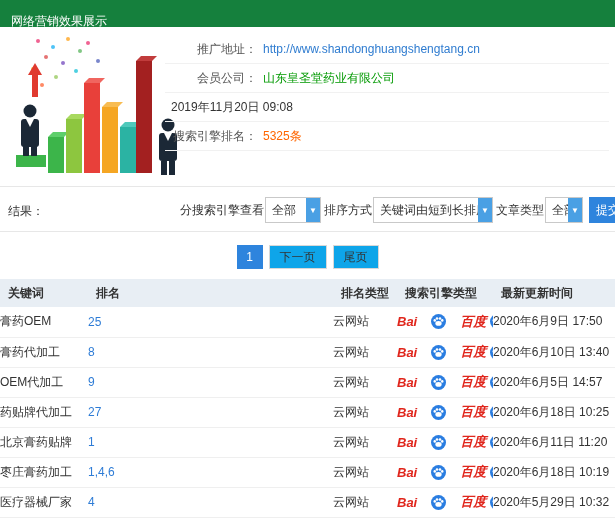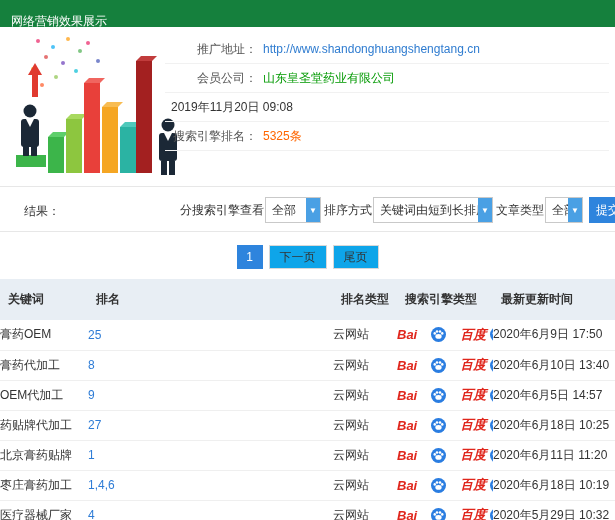--- a/index.html
+++ b/index.html
@@ -20,21 +20,21 @@
   .info-row { display: flex; align-items: center; height: 29px; border-bottom: 1px solid #f1f1f1; }
   .info-label { width: 92px; text-align: right; color: #555; flex: none; }
   .info-value { margin-left: 6px; }
   .v-company { color: #009900; }
   .v-url { color: #2f7cd0; text-decoration: none; cursor: pointer; }
   .v-time { color: #333; }
   .v-count { color: #ff6600; }
 
   
   .filter-bar { position: relative; height: 46px; border-top: 1px solid #e7e7e7; border-bottom: 1px solid #e7e7e7; }
-  .result-label { position: absolute; left: 24px; top: 16px; }
+  .result-label { position: absolute; left: 8px; top: 16px; }
   .filter-controls { position: absolute; left: 180px; top: 9px; display: flex; align-items: center; height: 28px; white-space: nowrap; }
   .f-label { margin-right: 1px; flex: none; }
   .sel {
     position: relative; display: inline-flex; align-items: center;
     height: 26px; border: 1px solid #c9c9c9; background: #fff;
     margin-right: 3px; padding-left: 6px; padding-right: 16px;
     overflow: hidden; cursor: pointer; flex: none;
   }
   .sel::after {
     content: "▼"; position: absolute; right: 0; top: 0;
@@ -51,21 +51,21 @@
   }
 
   
   .pager { display: flex; justify-content: center; align-items: center; gap: 6px; margin-top: 13px; height: 24px; }
   .page-current { min-width: 26px; height: 24px; line-height: 24px; text-align: center; background: #2e84dd; color: #fff; cursor: pointer; }
   .page-btn { height: 24px; line-height: 22px; padding: 0 10px; border: 1px solid #d8d8d8; background: #0ea5e9; color: #333; cursor: pointer; font-family: Liberation Serif, serif; }
 
   
   .rank-table { width: 615px; border-collapse: collapse; table-layout: fixed; margin-top: 10px; font-size: 12px; }
   .rank-table th {
-    background: #e8eef4; height: 41px; text-align: left;
+    background: #e8eef4; height: 28px; text-align: left;
     padding-left: 8px; font-weight: 700; color: #333;
   }
   .rank-table td { height: 30px; border-bottom: 1px solid #efefef; overflow: hidden; white-space: nowrap; }
   .td-rank { color: #2e7cd6; cursor: pointer; }
 
   .engine-cell .cell-flex { display: inline-flex; align-items: center; gap: 14px; vertical-align: middle; }
   .logo-baidu, .logo-mobile { display: none; align-items: center; gap: 2px; }
   .eng-baidu .logo-baidu { display: inline-flex; }
   .eng-mobile .logo-mobile { display: inline-flex; }
   .bai { color: #e0261c; font-weight: 700; font-style: italic; font-size: 13px; }

